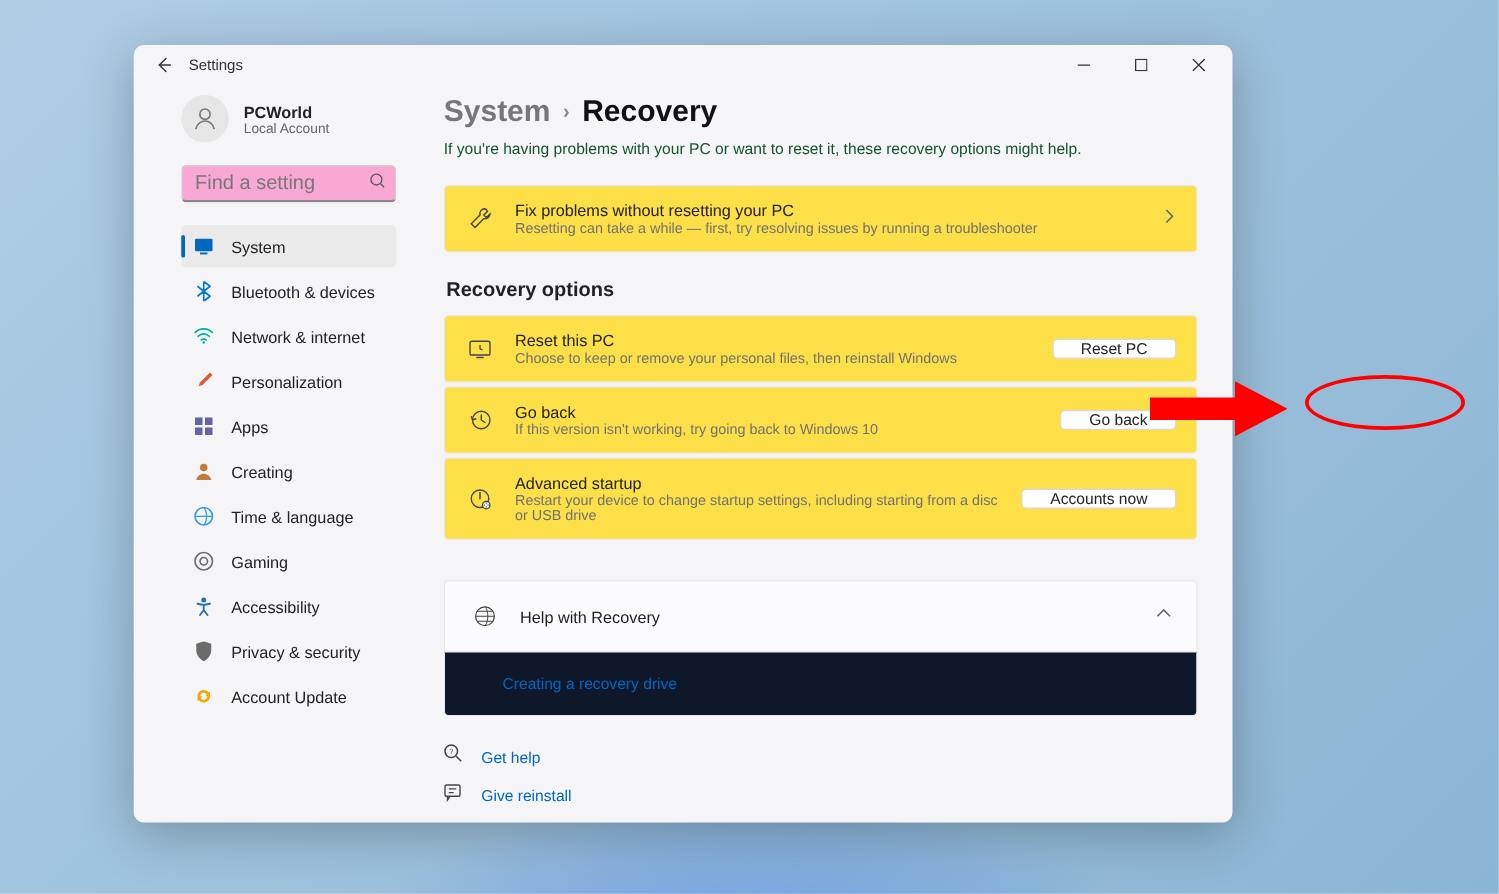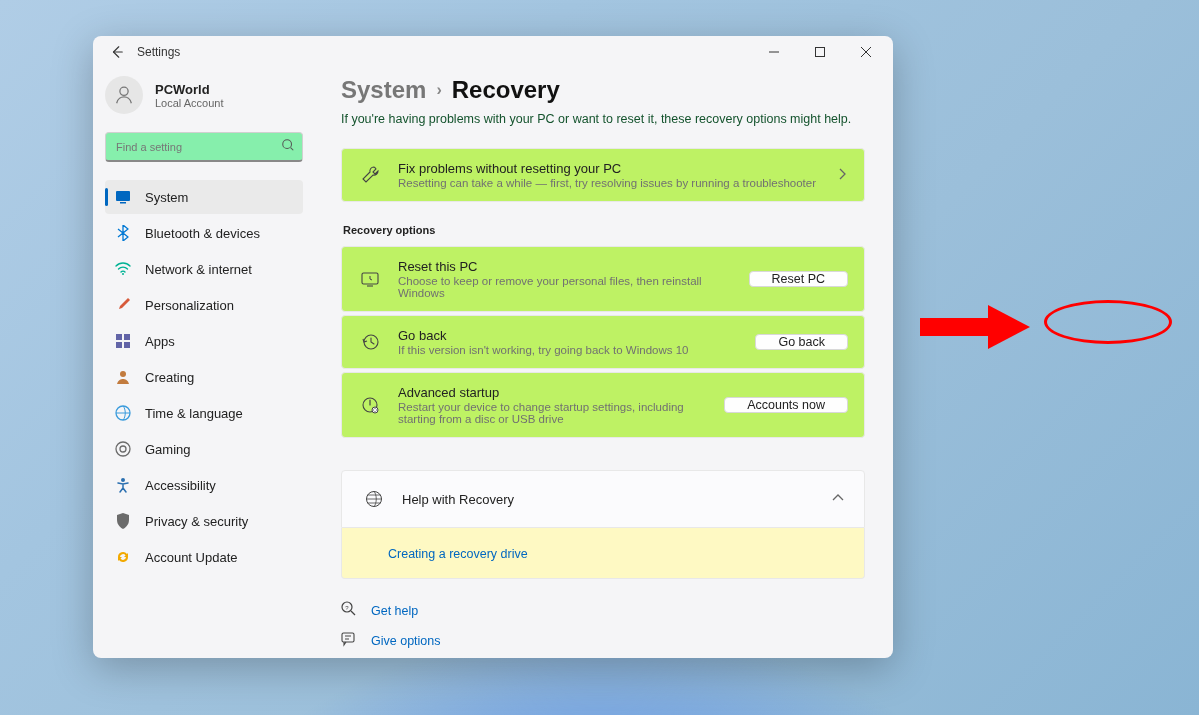--- a/index.html
+++ b/index.html
@@ -8,82 +8,82 @@
   background: linear-gradient(135deg, #b0cde6 0%, #a3c5e0 30%, #9bbfda 60%, #8ab5d4 100%);
   position: relative; overflow: hidden;
 }
 .wallpaper-bloom {
   position: absolute; bottom: -180px; left: 50%; transform: translateX(-50%);
   width: 900px; height: 400px;
   background: radial-gradient(ellipse 60% 80% at 50% 90%, rgba(210,230,255,0.9), rgba(100,150,230,0.6) 40%, transparent 70%);
   filter: blur(2px);
 }
 .window {
-  position: absolute; top: 36px; left: 93px; width: 800px; height: 622px;
+  position: absolute; top: 36px; left: 107px; width: 879px; height: 622px;
   background: #f5f5f7; border-radius: 8px;
   box-shadow: 0 10px 40px rgba(0,0,0,0.25);
   display: flex; flex-direction: column;
 }
 .titlebar {
   height: 38px; display: flex; align-items: center; padding: 0 4px;
 }
 .back-btn { width: 40px; height: 32px; display:flex; align-items:center; justify-content:center; cursor:pointer; border-radius:4px; }
 .title { font-size: 12px; color: #333; }
 .win-controls { margin-left: auto; display: flex; }
 .win-btn { width: 46px; height: 30px; display:flex; align-items:center; justify-content:center; cursor:pointer; }
 .content { flex: 1; display: flex; }
-.sidebar { width: 218px; padding: 4px 8px 8px 12px; display:flex; flex-direction:column; }
+.sidebar { width: 218px; padding: 4px 8px 8px 38px; display:flex; flex-direction:column; }
 .profile { display:flex; align-items:center; gap: 12px; padding: 4px 0 18px 0; }
 .avatar { width: 38px; height: 38px; border-radius: 50%; background: #e6e6e6; display:flex; align-items:center; justify-content:center; }
 .profile-text .name { font-size: 13px; font-weight: 600; color: #222; }
 .profile-text .sub { font-size: 11px; color: #666; }
 .search-wrap { position: relative; margin-bottom: 18px; }
 .search {
   width: 100%; height: 30px; border: 1px solid #d0d0d0; border-bottom: 2px solid #888;
-  border-radius: 4px; padding: 0 30px 0 10px; font-size: 11px; background: #86efac; color: #333;
+  border-radius: 4px; padding: 0 30px 0 10px; font-size: 16px; background: #f9a8d4; color: #333;
 }
 .search::placeholder { color: #777; }
 .search-icon-right { position: absolute; right: 8px; top: 50%; transform: translateY(-50%); color: #555; }
 .nav { display:flex; flex-direction:column; gap: 2px; }
 .nav-item {
   display:flex; align-items:center; gap: 14px; height: 34px; padding: 0 10px;
   border-radius: 4px; cursor: pointer; font-size: 13px; color: #222; position: relative;
 }
 .nav-item.active { background: #eaeaea; }
 .nav-item.active::before {
   content: ""; position: absolute; left: 0; top: 8px; bottom: 8px; width: 3px;
   background: #0067c0; border-radius: 2px;
 }
 .nav-icon { width: 16px; height: 16px; display:flex; align-items:center; justify-content:center; }
 .main { flex: 1; padding: 8px 28px 20px 30px; overflow-y: auto; }
 .breadcrumb { display:flex; align-items:center; gap: 10px; font-size: 24px; font-weight: 600; color: #777; margin-bottom: 8px; }
 .breadcrumb .current { color: #111; }
 .breadcrumb .chev { font-size: 16px; color: #888; }
 .subtitle { font-size: 12.5px; color: #14532d; margin-bottom: 22px; }
 .card {
-  background: #bef264; border: 1px solid #e8e8e8; border-radius: 4px;
+  background: #fde047; border: 1px solid #e8e8e8; border-radius: 4px;
   display:flex; align-items:center; padding: 12px 16px; gap: 16px; margin-bottom: 3px;
 }
 .card-clickable { cursor: pointer; }
 .card-icon { width: 24px; height: 24px; display:flex; align-items:center; justify-content:center; color: #444; flex-shrink:0; }
 .card-text { flex: 1; }
 .card-title { font-size: 13px; color: #222; }
 .card-desc { font-size: 11.5px; color: #717171; margin-top: 1px; }
 .card-chev { color: #666; }
-.section-label { font-size: 11px; font-weight: 600; color: #222; margin: 22px 0 10px 2px; }
+.section-label { font-size: 16px; font-weight: 600; color: #222; margin: 22px 0 10px 2px; }
 .btn {
   background: #fefefe; border: 1px solid #d8d8d8; border-radius: 4px;
   padding: 0 22px; font-size: 12.5px; color: #222; cursor: pointer; min-width: 88px;
 }
 .expand-card {
   background: #fbfbfd; border: 1px solid #e8e8e8; border-radius: 4px 4px 0 0;
   display:flex; align-items:center; padding: 16px 20px; gap: 16px; cursor:pointer; margin-top: 32px;
 }
 .expand-body {
-  background: #fef9c3; border: 1px solid #e8e8e8; border-top: none; border-radius: 0 0 4px 4px;
+  background: #0f172a; border: 1px solid #e8e8e8; border-top: none; border-radius: 0 0 4px 4px;
   padding: 16px 46px;
 }
 .link { color: #0067c0; font-size: 12.5px; cursor: pointer; }
 .footer-links { margin-top: 22px; display:flex; flex-direction:column; gap: 10px; }
 .footer-link { display:flex; align-items:center; gap: 14px; }
 .footer-link .fi { width: 16px; color: #444; }
 
 .anno-arrow {
   position: absolute; top: 305px; left: 920px; width: 110px; height: 44px; z-index: 50;
 }
@@ -354,21 +354,21 @@
           <span class="link">Get help</span>
         </div>
         <div class="footer-link">
           <span class="fi">
             <svg width="16" height="16" viewBox="0 0 16 16">
                 <rect x="1" y="2" width="12" height="9" rx="1.5" stroke="#444" stroke-width="1.1" fill="none"></rect>
                 <path d="M5 11l-2 3v-3" stroke="#444" stroke-width="1.1" fill="none"></path>
                 <path d="M4 5h6M4 8h4" stroke="#444" stroke-width="1"></path>
               </svg>
           </span>
-          <span class="link">Give options</span>
+          <span class="link">Give reinstall</span>
         </div>
       </div>
     </div>
   </div>
 </div>
 
 <svg class="anno-arrow" viewBox="0 0 110 44">
   <rect x="0" y="13" width="70" height="18" fill="#ff0000"></rect>
   <polygon points="68,0 110,22 68,44" fill="#ff0000"></polygon>
 </svg>

